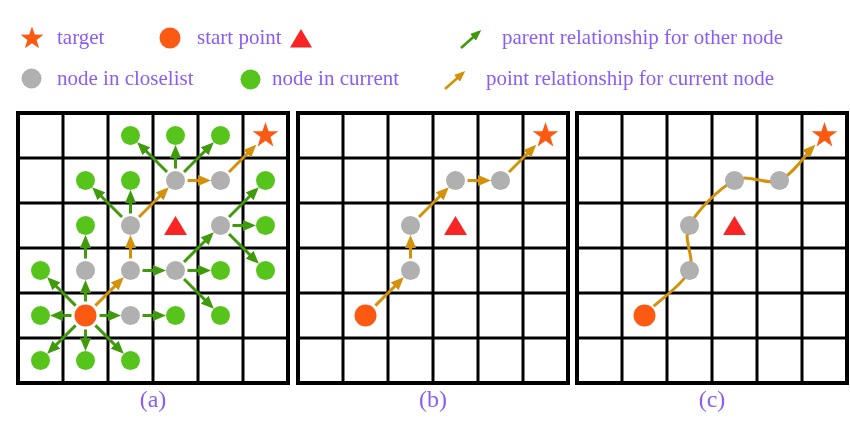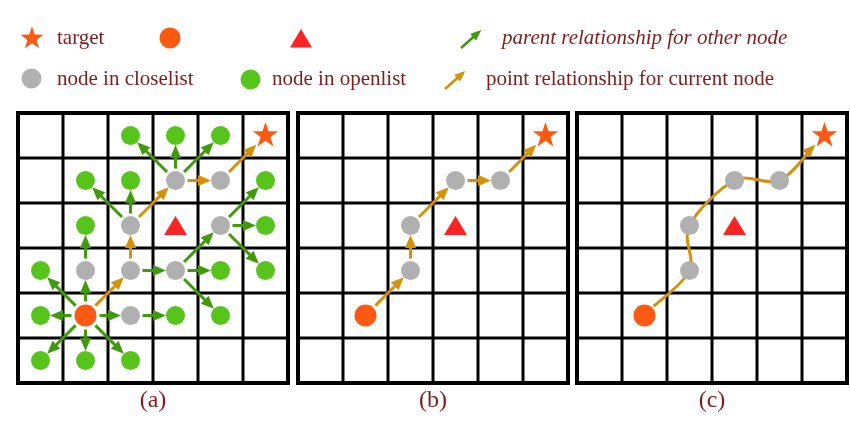--- a/index.html
+++ b/index.html
@@ -1,17 +1,17 @@
 <!DOCTYPE html>
 <html><head>
 <meta charset="utf-8">
 <style>
   html,body{margin:0;padding:0;background:#fff;}
   .page{position:relative;width:850px;height:422px;background:#fff;overflow:hidden;
-        font-family:"Liberation Serif","DejaVu Serif",serif;color:#7f1d1d;}
+        font-family:"Liberation Serif","DejaVu Serif",serif;color:#8b5cf6;}
   .legend-label{position:absolute;font-size:21px;line-height:28px;white-space:nowrap;}
   .licon{position:absolute;display:block;}
   .panel{position:absolute;top:111px;width:274px;height:274px;}
   .panel svg{display:block;}
   .caption{position:absolute;top:385px;width:274px;text-align:center;
            font-size:24px;line-height:28px;}
   #panel-a,#cap-a{left:16px;}
   #panel-b,#cap-b{left:296px;}
   #panel-c,#cap-c{left:575px;}
   
@@ -19,21 +19,21 @@
   #li-start{left:158px;top:26px;}
   #li-obst{left:288px;top:27px;}
   #li-ag{left:456px;top:23px;}
   #li-gray{left:21px;top:68px;}
   #li-green{left:240px;top:69px;}
   #li-ao{left:440px;top:64px;}
   
   #ll-target{left:57px;top:23px;}
   #ll-start{left:197px;top:23px;}
   #ll-obst{left:321px;top:23px;}
-  #ll-ag{left:502px;top:23px;font-style:italic;}
+  #ll-ag{left:502px;top:23px;}
   #ll-close{left:57px;top:64px;}
   #ll-open{left:272px;top:64px;}
   #ll-ao{left:486px;top:64px;}
 </style>
 </head>
 <body>
 
 <div class="page">
 
   <svg id="li-star" class="licon" width="26" height="26">
@@ -62,23 +62,24 @@
   <svg id="li-ao" class="licon" width="34" height="30">
       <defs>
         <marker id="lm6" markerUnits="userSpaceOnUse" markerWidth="11" markerHeight="9" viewBox="0 0 11 9" refX="8" refY="4.5" orient="auto">
           <path d="M0,0 L11,4.5 L0,9 Z" fill="#d4910a"></path>
         </marker>
       </defs>
       <line x1="5" y1="25" x2="23" y2="9" stroke="#d4910a" stroke-width="2.7" marker-end="url(#lm6)"></line>
     </svg>
 
   <span id="ll-target" class="legend-label">target</span>
+  <span id="ll-start" class="legend-label">start point</span>
   <span id="ll-ag" class="legend-label">parent relationship for other node</span>
   <span id="ll-close" class="legend-label">node in closelist</span>
-  <span id="ll-open" class="legend-label">node in openlist</span>
+  <span id="ll-open" class="legend-label">node in current</span>
   <span id="ll-ao" class="legend-label">point relationship for current node</span>
 
   <div id="panel-a" class="panel">
     <svg width="274" height="274" viewBox="0 0 274 274">
         <defs>
           <marker id="g0" markerUnits="userSpaceOnUse" markerWidth="13" markerHeight="11" viewBox="0 0 13 11" refX="9" refY="5.5" orient="auto">
             <path d="M0,0 L13,5.5 L0,11 Z" fill="#3f9b0b"></path>
           </marker>
           <marker id="o0" markerUnits="userSpaceOnUse" markerWidth="13" markerHeight="11" viewBox="0 0 13 11" refX="9" refY="5.5" orient="auto">
             <path d="M0,0 L13,5.5 L0,11 Z" fill="#d4910a"></path>

